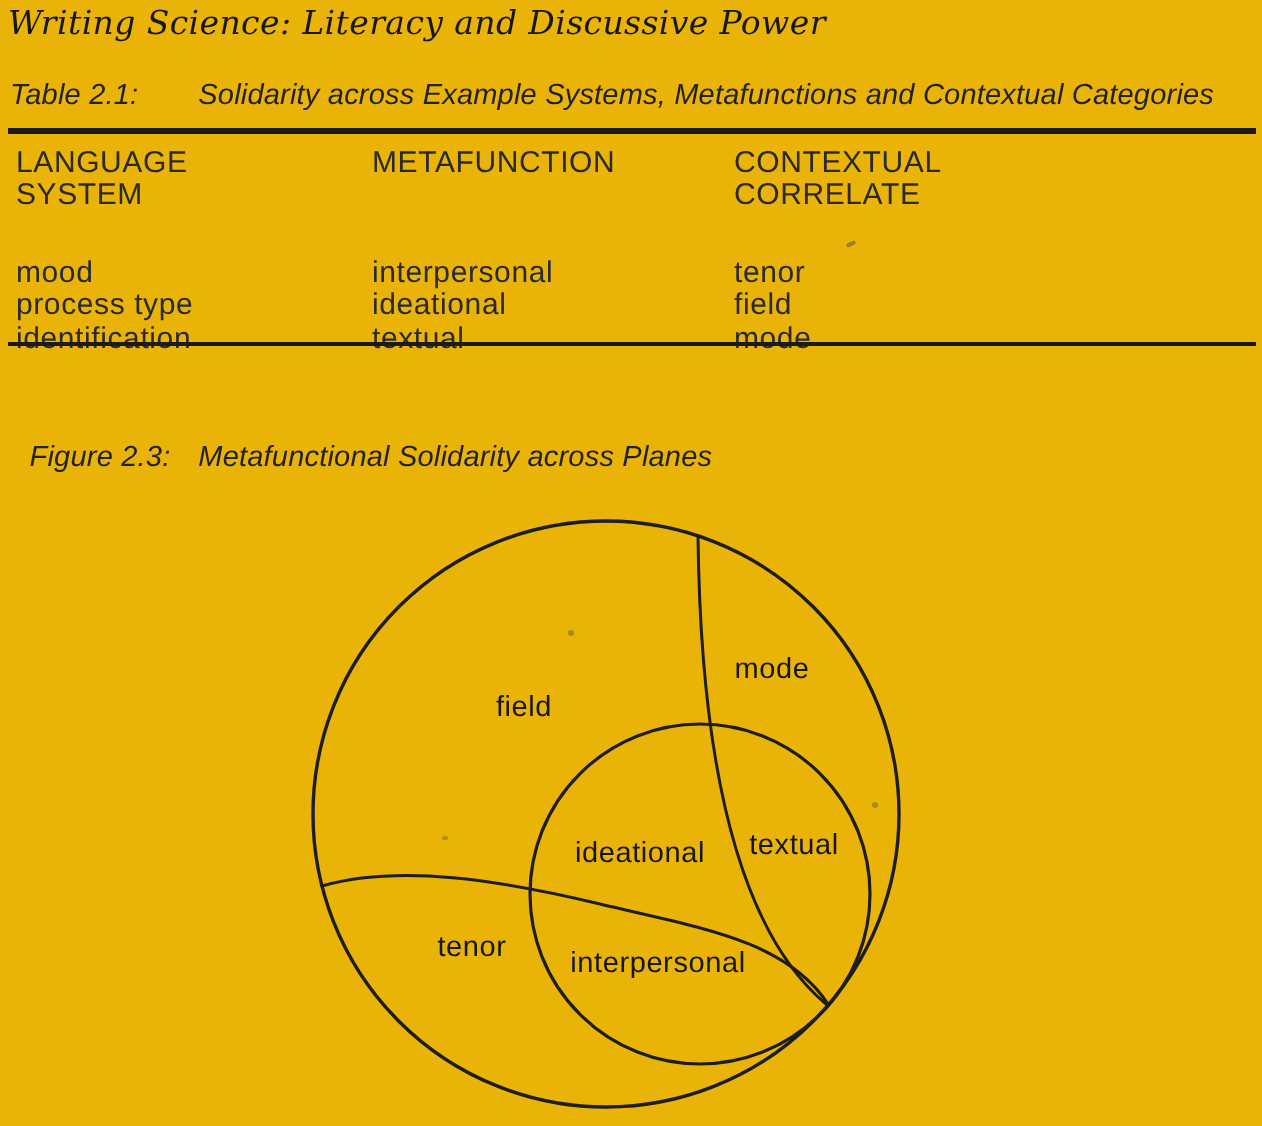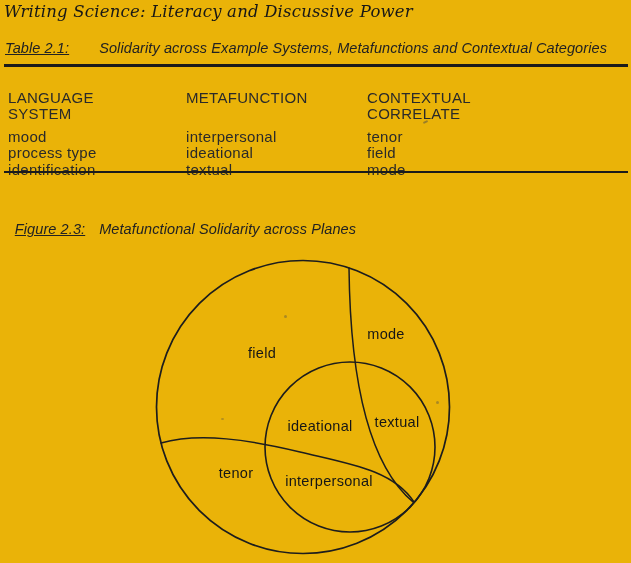--- a/index.html
+++ b/index.html
@@ -23,42 +23,42 @@
   }
   .caption {
     position: absolute;
     left: 5px;
     font-style: italic;
     font-size: 14.5px;
     letter-spacing: 0.1px;
     color: #222;
     white-space: nowrap;
   }
-  .caption .cap-label { display: inline-block; min-width: 90px; text-decoration: underline; }
+  .caption .cap-label { display: inline-block; min-width: 90px; }
   .table-caption { top: 40px; }
   .figure-caption { top: 221px; text-align: center; }
   .rule {
     position: absolute;
     left: 4px;
     width: 624px;
     background: #1b1b1b;
   }
   .rule-top { top: 64px; height: 3px; }
   .rule-bottom { top: 171px; height: 2px; }
   .tbl-head, .tbl-body {
     position: absolute;
     left: 8px;
     display: grid;
     grid-template-columns: 178px 181px auto;
     font-size: 15px;
     letter-spacing: 0.3px;
     color: #2a2a2a;
   }
   .tbl-head { top: 74px; }
-  .tbl-head .th { white-space: pre-line; line-height: 16px; margin-top: 16px; }
+  .tbl-head .th { white-space: pre-line; line-height: 16px; }
   .tbl-body { top: 129px; grid-auto-rows: 16.3px; line-height: 16.3px; }
   .diagram {
     position: absolute;
     left: 140px; top: 250px;
   }
   .diagram text {
     font-family: "Liberation Sans", sans-serif;
     font-size: 14.5px;
     letter-spacing: 0.3px;
     fill: #161616;

